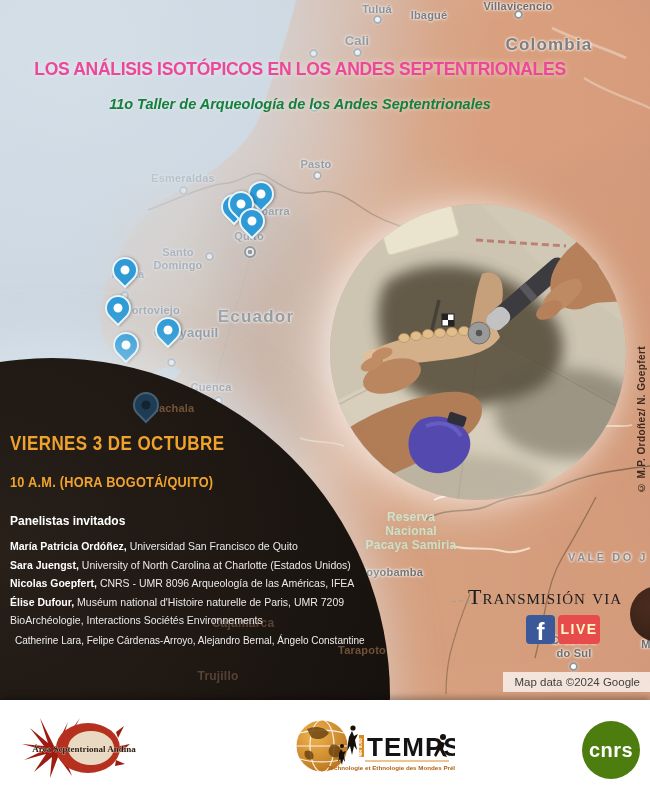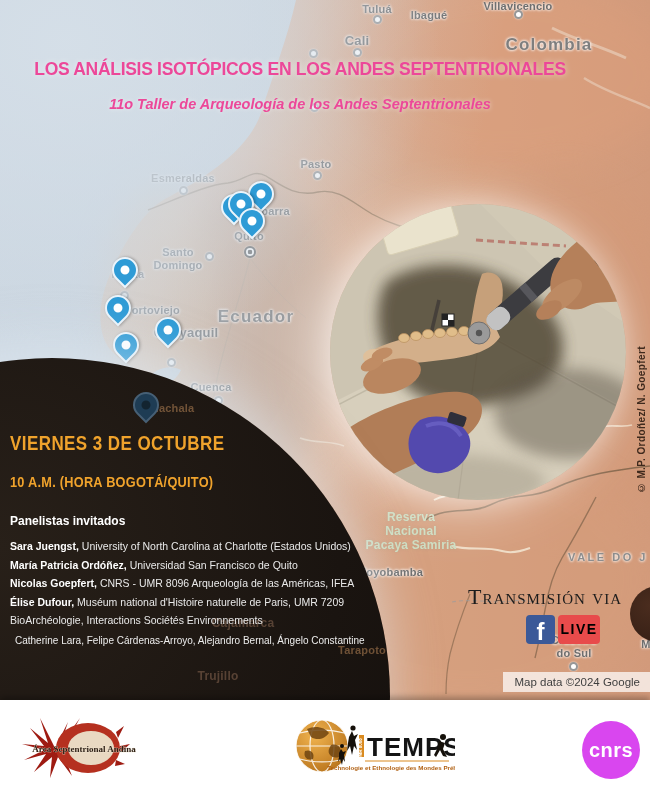--- a/index.html
+++ b/index.html
@@ -67,21 +67,21 @@
     box-shadow:0 -18px 48px rgba(228,237,245,.5);
   }
   .brown-circle {
     position:absolute; left:630px; top:586px; width:56px; height:56px; border-radius:50%; z-index:5;
     background:radial-gradient(circle at 35% 35%, #4a2c1e, #301c13);
   }
   
   .title-block { position:absolute; left:0; top:57px; width:600px; text-align:center; z-index:7; }
   .title-line { font-size:17.5px; font-weight:700; color:#ec4899; letter-spacing:-.3px; line-height:24px;
     text-shadow:0 0 6px rgba(255,255,255,.6); }
-  .subtitle { margin-top:15px; font-size:14.5px; font-weight:600; font-style:italic; color:#ec4899;
+  .subtitle { margin-top:15px; font-size:14.5px; font-weight:600; font-style:italic; color:#15803d;
     text-shadow:0 0 5px rgba(255,255,255,.6); }
   
   .event { position:absolute; left:10px; top:432px; width:420px; z-index:7; color:#fff; }
   .event-date { font-size:20px; font-weight:700; color:#f0a32c; letter-spacing:.5px;
     transform:scaleX(.85); transform-origin:left; white-space:pre; }
   .event-time { margin-top:18px; font-size:15px; font-weight:700; color:#f0a32c; letter-spacing:.3px;
     transform:scaleX(.85); transform-origin:left; white-space:pre; }
   .panel-heading { margin-top:24px; font-size:12px; font-weight:700; }
   .plist { margin-top:9px; }
   .panelist { font-size:10.5px; line-height:18.5px; white-space:pre; }
@@ -89,36 +89,36 @@
   .paff { font-weight:400; color:#e9e9e9; white-space:pre-line; }
   .org-heading { margin-top:15px; margin-left:5px; font-size:12.5px; font-weight:700; }
   .org-names { margin-top:3px; margin-left:5px; font-size:10px; line-height:15px; color:#ededed; white-space:pre; }
   
   .transmission { position:absolute; right:28px; top:584px; width:220px; text-align:right; z-index:7; }
   .t-label { font-family:"Liberation Serif", serif; font-variant:small-caps; font-size:22px;
     color:#1c1c1c; letter-spacing:1px; }
   .fb-row { display:flex; justify-content:flex-end; align-items:center; gap:3px; margin-top:5px; padding-right:22px; }
   .fb-f { width:29px; height:29px; border-radius:4px; background:#3b5998; color:#fff; overflow:hidden;
     font-weight:700; font-size:24px; text-align:center; line-height:34px; }
-  .fb-live { width:42px; height:29px; border-radius:4px; background:#e84b4b; color:#000000;
+  .fb-live { width:42px; height:29px; border-radius:4px; background:#e84b4b; color:#fef9c3;
     font-weight:700; font-size:14px; letter-spacing:1.5px; text-align:center; line-height:29px; }
   .map-attr { position:absolute; right:0; top:672px; z-index:7; background:rgba(255,255,255,.72);
     color:#3f3f3f; font-size:11.5px; padding:4px 10px 4px 12px; }
   
   .logos { position:absolute; left:0; top:700px; width:650px; height:100px; background:#fff; z-index:8;
     display:flex; align-items:center; justify-content:space-between; padding:0 10px;
     box-shadow:0 -3px 6px rgba(0,0,0,.28); }
   .logo { flex:0 0 auto; }
   .min-block { width:82px; font-size:7px; }
   .min-flag { width:22px; height:13px; margin-bottom:3px;
     background:linear-gradient(to right, #092050 0 42%, #fff 42% 58%, #e1000f 58% 100%); }
   .min-lines { color:#1f2a5e; font-weight:700; font-size:7.5px; line-height:8.5px; letter-spacing:.2px; }
   .min-motto { margin-top:4px; font-family:"Liberation Serif", serif; font-style:italic;
     font-size:5.5px; line-height:6.5px; color:#333; }
-  .cnrs-circle { width:58px; height:58px; border-radius:50%; background:#d946ef; color:#fff;
+  .cnrs-circle { width:58px; height:58px; border-radius:50%; background:#4d7c0f; color:#fff;
     font-weight:700; font-size:20px; letter-spacing:.5px; display:flex; align-items:center; justify-content:center; }
 </style>
 </head>
 <body>
 
 <div class="poster">
 
   <div class="map">
     <svg viewBox="0 0 650 700">
       <defs>
@@ -279,22 +279,22 @@
   <div class="title-block">
     <div class="title-line">LOS ANÁLISIS ISOTÓPICOS EN LOS ANDES SEPTENTRIONALES</div>
     <div class="subtitle">11o Taller de Arqueología de los Andes Septentrionales</div>
   </div>
 
   <div class="event">
     <div class="event-date">VIERNES 3 DE OCTUBRE</div>
     <div class="event-time">10 A.M. (HORA BOGOTÁ/QUITO)</div>
     <div class="panel-heading">Panelistas invitados</div>
     <div class="plist">
+      <div class="panelist"><span class="pname">María Patricia Ordóñez,</span> <span class="paff">Universidad San Francisco de Quito</span></div>
       <div class="panelist"><span class="pname">Sara Juengst,</span> <span class="paff">University of North Carolina at Charlotte (Estados Unidos)</span></div>
-      <div class="panelist"><span class="pname">María Patricia Ordóñez,</span> <span class="paff">Universidad San Francisco de Quito</span></div>
       <div class="panelist"><span class="pname">Nicolas Goepfert,</span> <span class="paff">CNRS - UMR 8096 Arqueología de las Américas, IFEA</span></div>
       <div class="panelist"><span class="pname">Élise Dufour,</span> <span class="paff">Muséum national d'Histoire naturelle de Paris, UMR 7209
 BioArchéologie, Interactions Sociétés Environnements</span></div>
     </div>
     <div class="org-names">Catherine Lara, Felipe Cárdenas-Arroyo, Alejandro Bernal, Ángelo Constantine</div>
   </div>
 
   <div class="transmission">
     <div class="t-label">Transmisión via</div>
     <div class="fb-row">

